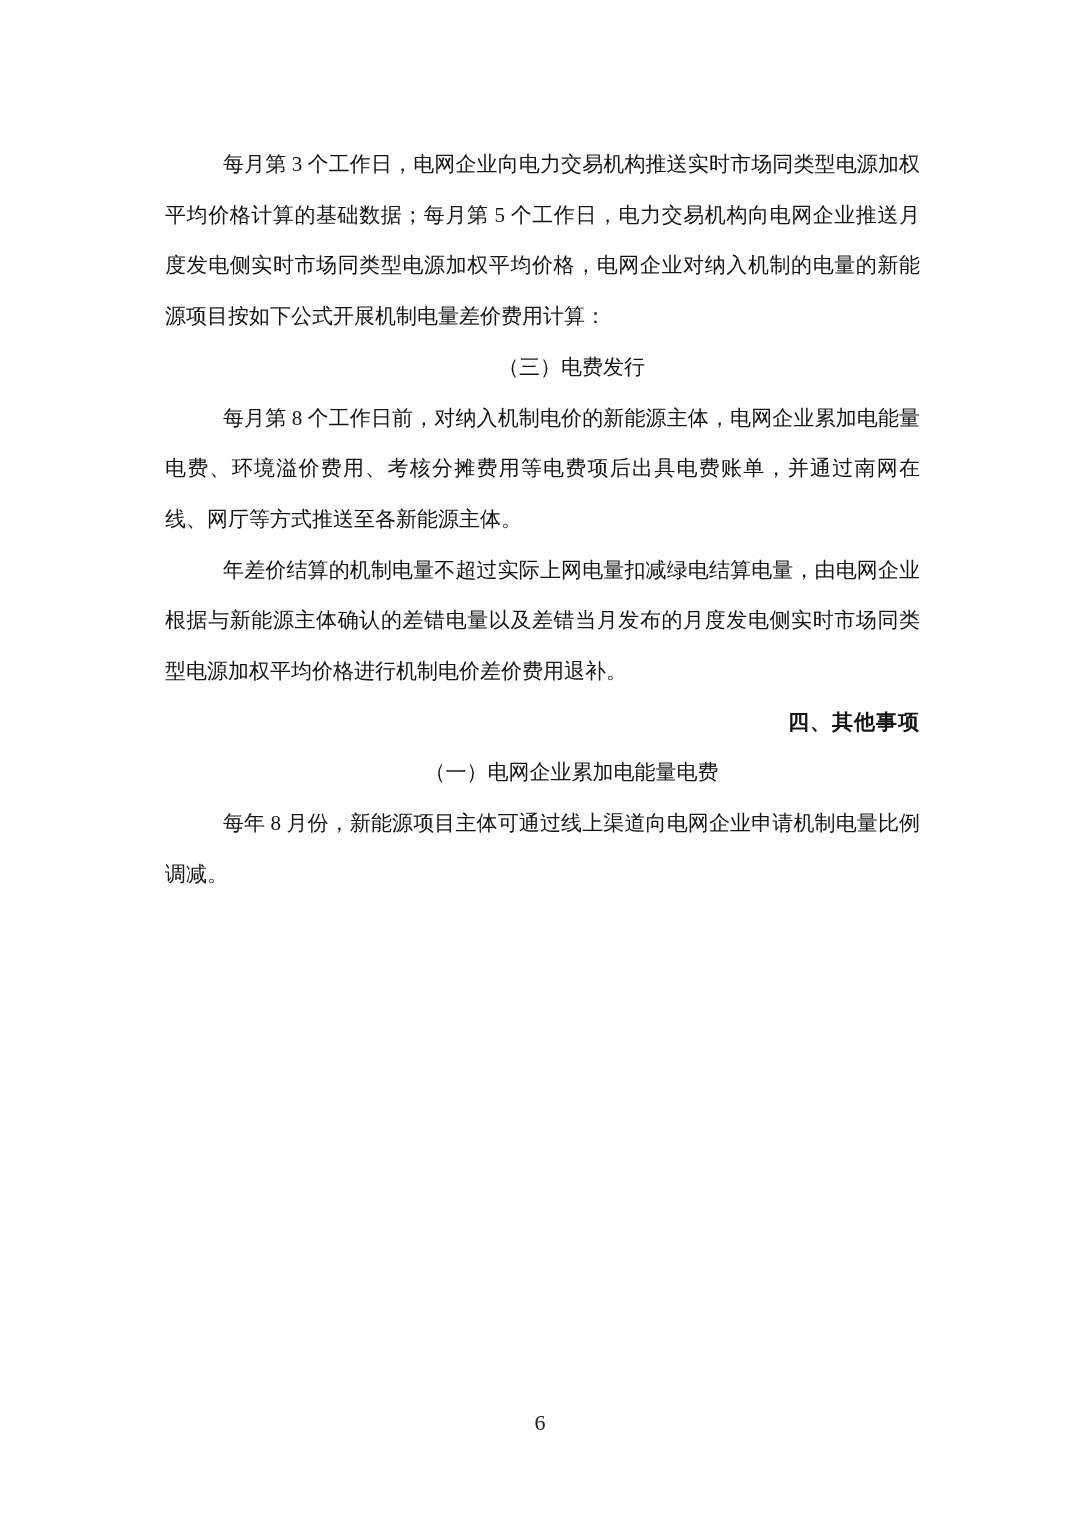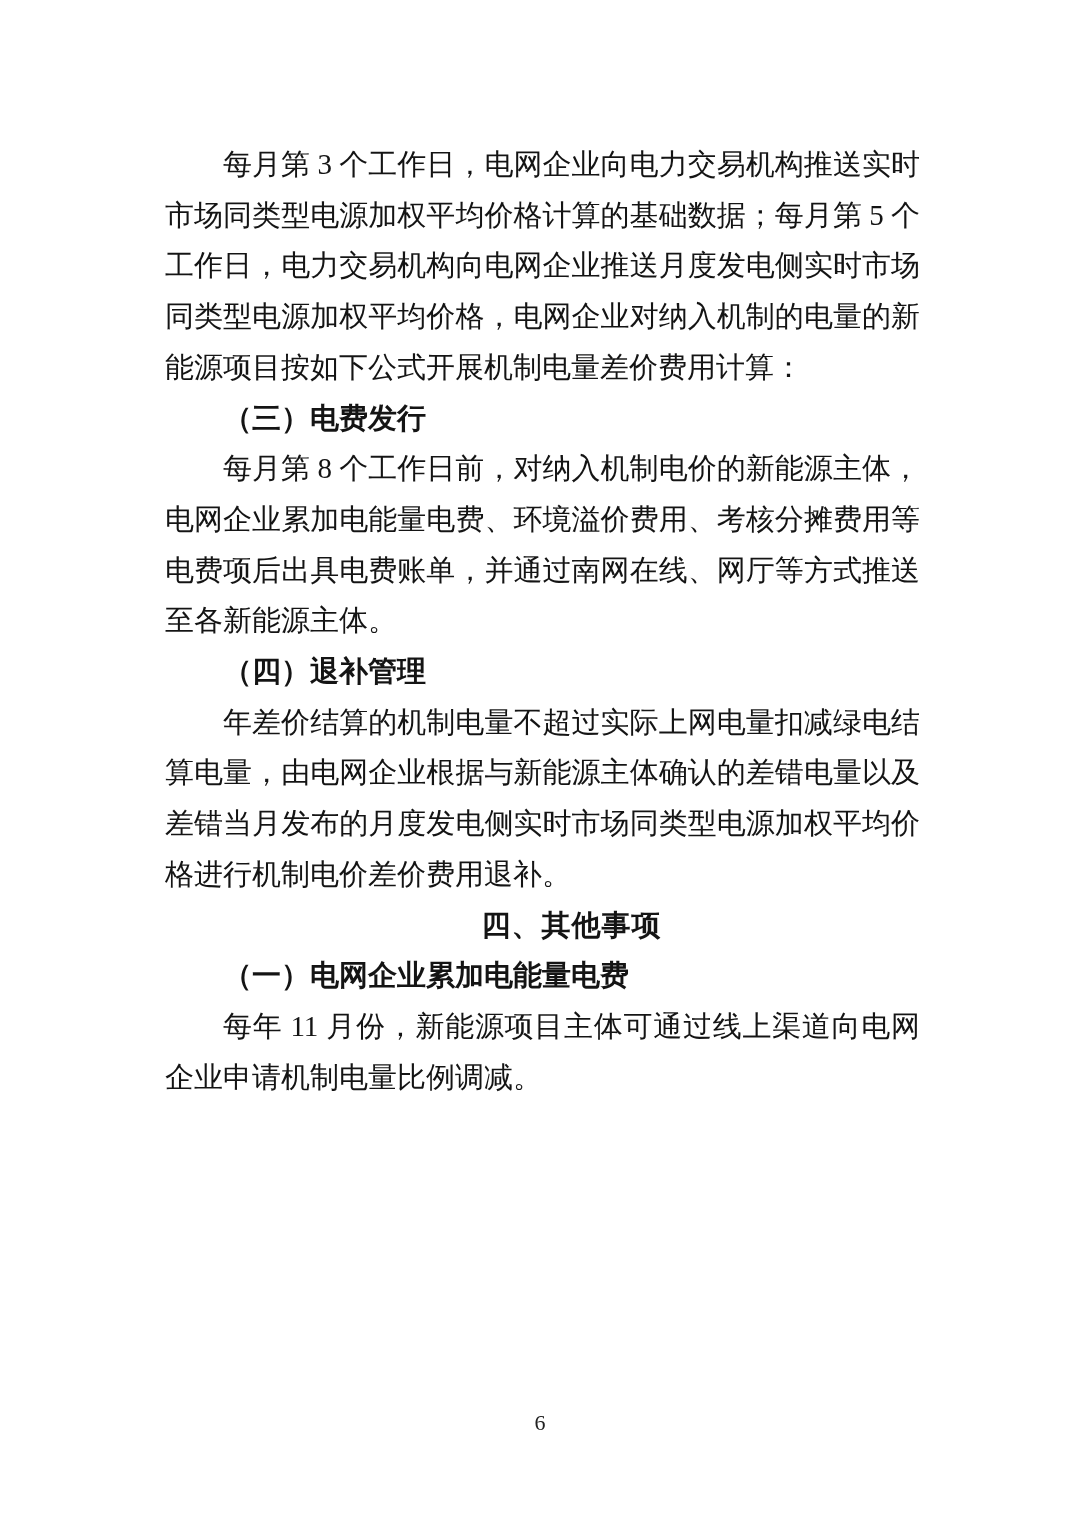--- a/index.html
+++ b/index.html
@@ -13,42 +13,42 @@
     height: 1527px;
     background: #ffffff;
     overflow: hidden;
   }
   .text-block {
     position: absolute;
     top: 139px;
     left: 165px;
     width: 755px;
     font-family: "Liberation Serif", serif;
-    font-size: 29px;
+    font-size: 21px;
     line-height: 50.7px;
     color: #141414;
   }
   .para {
     margin: 0;
     text-align: justify;
     text-justify: inter-character;
     text-indent: 58px;
   }
   .subheading {
     margin: 0;
     text-indent: 58px;
-    font-weight: bold;
-    text-align: left;
+    font-weight: normal;
+    text-align: center;
   }
   .section-heading {
     margin: 0;
     text-indent: 58px;
     font-weight: bold;
     font-family: "Liberation Sans", sans-serif;
-    text-align: center;
+    text-align: right;
     letter-spacing: 1px;
   }
   .page-number {
     position: absolute;
     top: 1408px;
     left: 0;
     width: 100%;
     text-align: center;
     font-family: "Liberation Serif", serif;
     font-size: 22px;
@@ -57,21 +57,20 @@
   }
 </style>
 </head>
 <body>
 
 <div class="page">
   <div class="text-block">
     <p class="para">每月第 3 个工作日，电网企业向电力交易机构推送实时市场同类型电源加权平均价格计算的基础数据；每月第 5 个工作日，电力交易机构向电网企业推送月度发电侧实时市场同类型电源加权平均价格，电网企业对纳入机制的电量的新能源项目按如下公式开展机制电量差价费用计算：</p>
     <p class="subheading">（三）电费发行</p>
     <p class="para">每月第 8 个工作日前，对纳入机制电价的新能源主体，电网企业累加电能量电费、环境溢价费用、考核分摊费用等电费项后出具电费账单，并通过南网在线、网厅等方式推送至各新能源主体。</p>
-    <p class="subheading">（四）退补管理</p>
     <p class="para">年差价结算的机制电量不超过实际上网电量扣减绿电结算电量，由电网企业根据与新能源主体确认的差错电量以及差错当月发布的月度发电侧实时市场同类型电源加权平均价格进行机制电价差价费用退补。</p>
     <p class="section-heading">四、其他事项</p>
     <p class="subheading">（一）电网企业累加电能量电费</p>
-    <p class="para">每年 11 月份，新能源项目主体可通过线上渠道向电网企业申请机制电量比例调减。</p>
+    <p class="para">每年 8 月份，新能源项目主体可通过线上渠道向电网企业申请机制电量比例调减。</p>
   </div>
 
   <div class="page-number">6</div>
 </div>
 
 </body></html>

